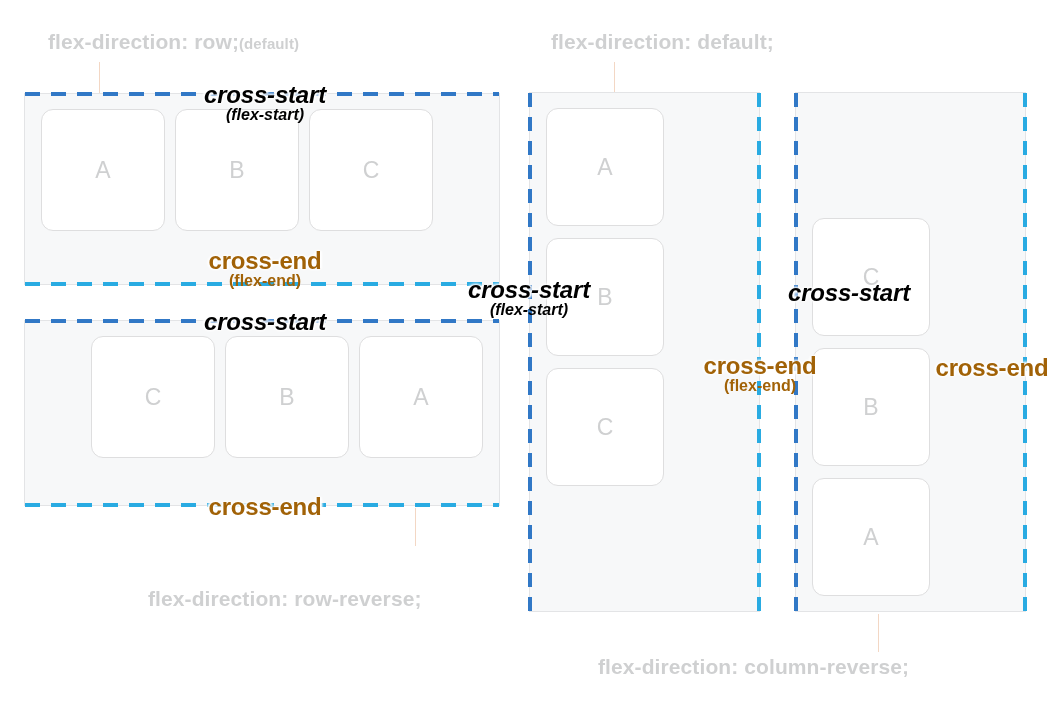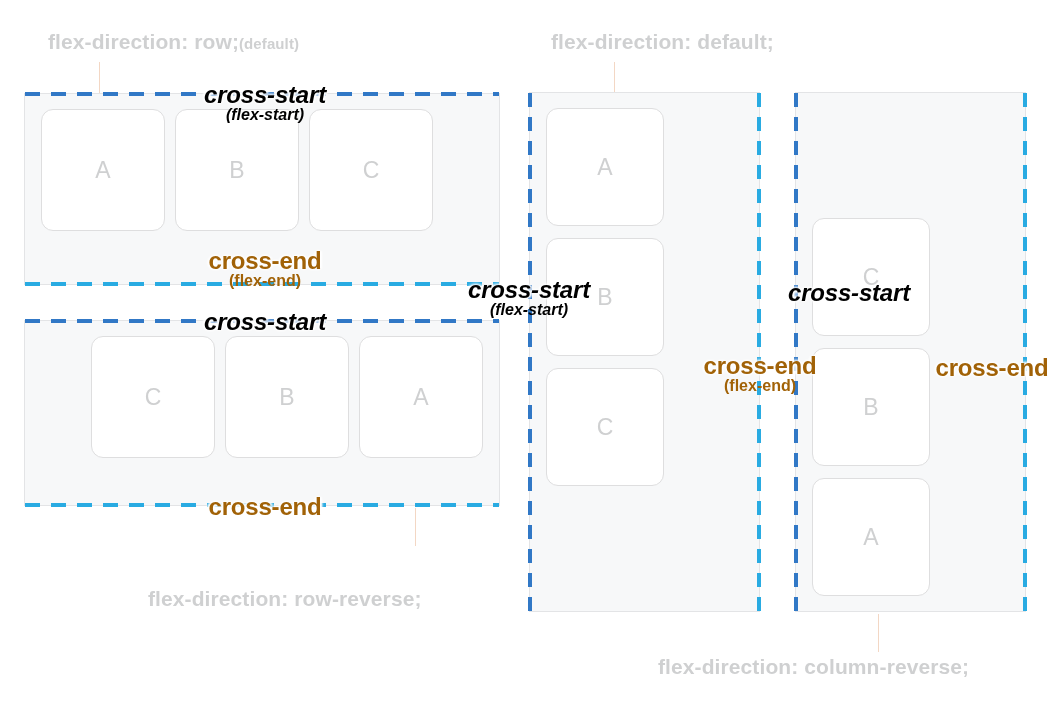--- a/index.html
+++ b/index.html
@@ -275,17 +275,17 @@
 
   <div class="axis-label blue" style="left:849px; top:280px; transform:translateX(-50%);">
     <span class="main">cross-start</span>
   </div>
 
   <div class="axis-label cyan" style="left:992px; top:355px; transform:translateX(-50%);">
     <span class="main">cross-end</span>
   </div>
 
   <div class="leader" style="left:878px; top:614px; height:38px;"></div>
-  <div class="caption" style="left:658px; top:655px;">
+  <div class="caption" style="left:598px; top:655px;">
     <span>flex-direction: column-reverse;</span>
   </div>
 
 </div>
 
 </body></html>

